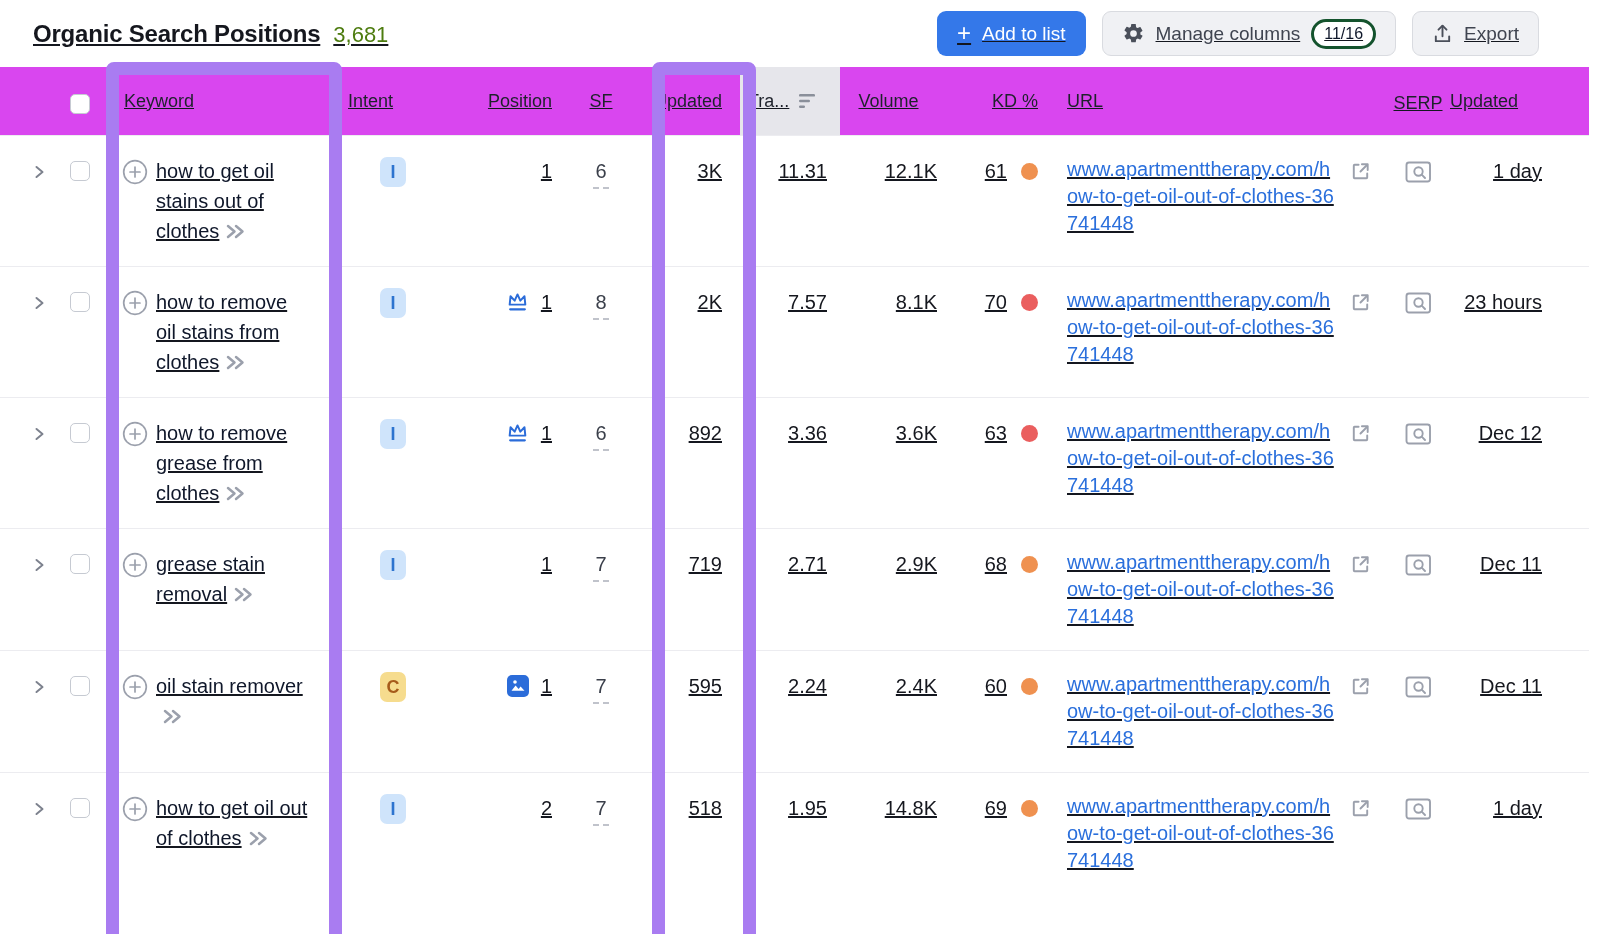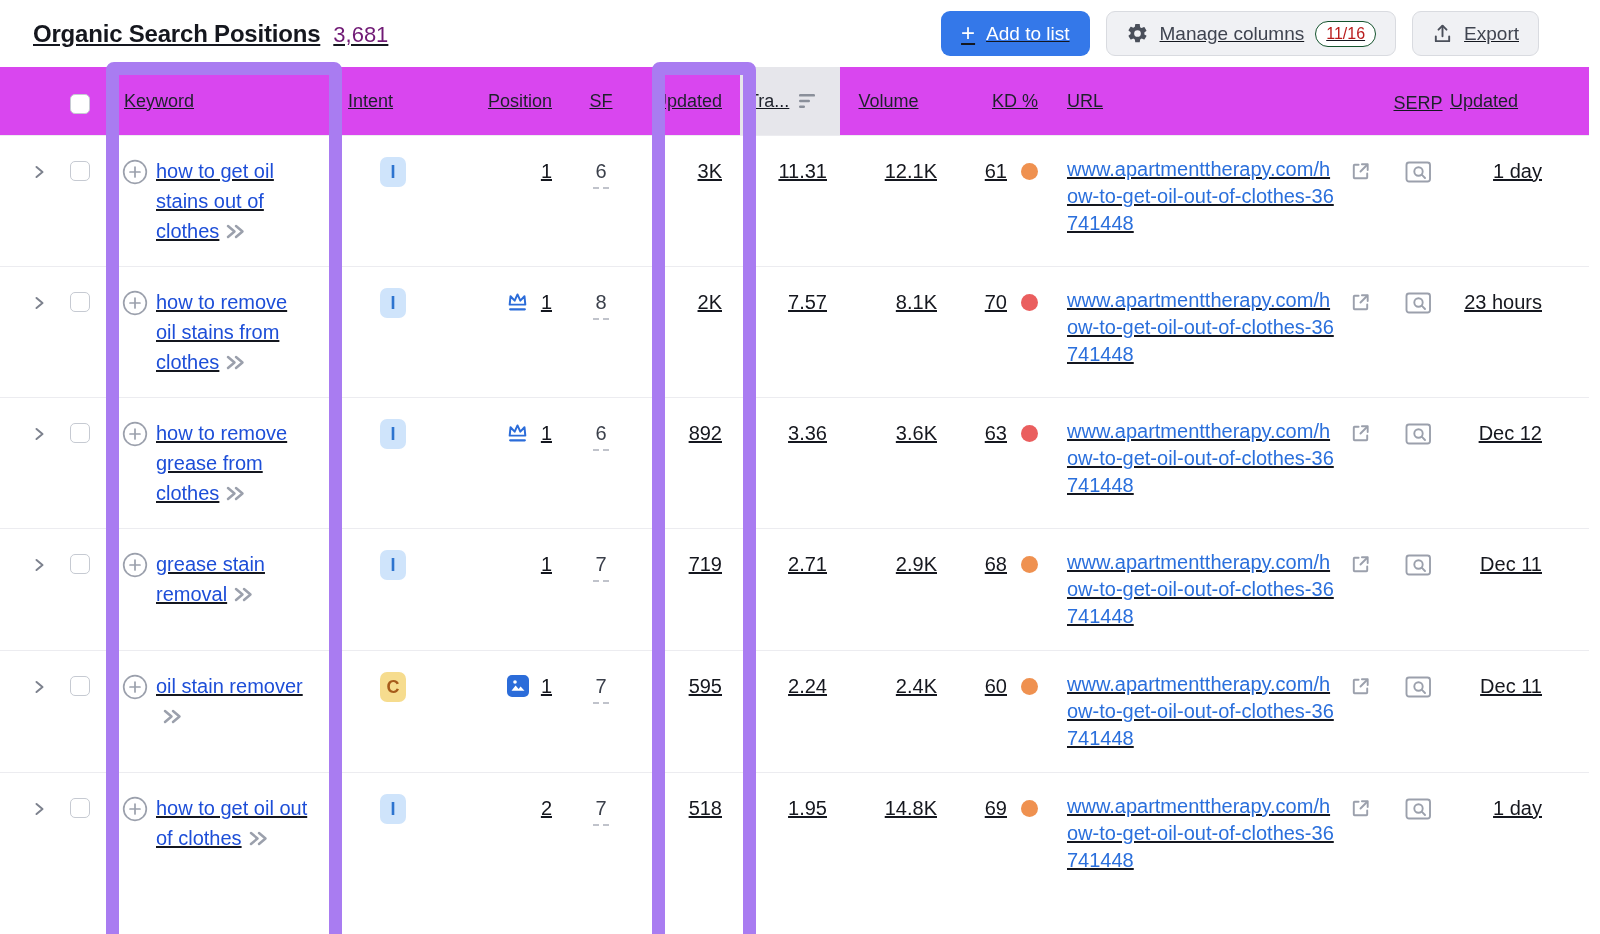--- a/index.html
+++ b/index.html
@@ -9,27 +9,27 @@
     background: #ffffff; color: #14171f;
     font-family: "Liberation Sans", sans-serif;
     position: relative;
   }
   .app { position: relative; width: 1589px; height: 934px; overflow: hidden; text-decoration: underline; }
 
   
   .toolbar { height: 67px; display: flex; align-items: center; justify-content: space-between; padding: 0 22px 0 33px; }
   .title-wrap { display: flex; align-items: baseline; gap: 13px; }
   .page-title { font-size: 24px; font-weight: 700; margin: 0; color: #15171e; letter-spacing: -0.2px; }
-  .count { font-size: 22px; color: #701a75; }
+  .count { font-size: 22px; color: #4d7c0f; }
   .toolbar-actions { display: flex; align-items: center; gap: 16px; margin-right: 28px; }
   .btn { height: 45px; border-radius: 9px; display: inline-flex; align-items: center; gap: 11px; font-size: 19px; padding: 0 19px; cursor: pointer; border: 1px solid transparent; font-family: inherit; }
   .btn-primary { background: #3478e9; color: #fff; font-weight: 500; }
   .btn-primary .plus-glyph { font-size: 24px; font-weight: 400; line-height: 1; margin-top: -2px; }
   .btn-secondary { background: #f0f1f4; border-color: #d9dbe0; color: #3f4450; font-weight: 500; }
-  .badge-pill { background: #fff; border: 1px solid #14532d; border-radius: 15px; padding: 3px 10px; font-size: 16px; color: #b91c1c; }
+  .badge-pill { background: #fff; border: 3px solid #14532d; border-radius: 15px; padding: 3px 10px; font-size: 16px; color: #0f172a; }
 
   
   .tr { display: grid; grid-template-columns: 56px 48px 240px 112px 116px 58px 110px 100px 110px 100px 336px 64px 1fr; }
   .thead { background: #d946ef; }
   .thead .tr { height: 68px; align-items: center; font-size: 18px; color: #1e222b; }
   .th { white-space: nowrap; }
   .th.c-kw { padding-left: 20px; }
   .th.c-int { padding-left: 4px; }
   .th.c-pos { text-align: right; padding-right: 20px; }
   .th.c-sf { text-align: center; }
@@ -41,21 +41,21 @@
   .th.c-serp { text-align: center; }
   .th.c-upd { text-align: right; padding-right: 71px; }
 
   .tbody .tr { border-top: 1px solid #ececf0; padding: 20px 0; align-items: start; }
   .td { font-size: 20px; line-height: 30px; color: #15171e; }
   .c-exp { padding-left: 32px; padding-top: 7px; }
   .c-check { display: flex; justify-content: center; padding-top: 5px; }
   .checkbox { width: 20px; height: 20px; border: 1.5px solid #c6cad2; border-radius: 5px; background: #fff; cursor: pointer; }
   .c-kw { padding-left: 18px; display: flex; gap: 8px; align-items: flex-start; }
   .plus-circle { flex: 0 0 auto; margin-top: 3px; cursor: pointer; }
-  .keyword-link { color: #1d4ed8; text-decoration: none; max-width: 152px; display: inline-block; cursor: pointer; }
+  .keyword-link { color: #0f172a; text-decoration: none; max-width: 152px; display: inline-block; cursor: pointer; }
   .kw-detail-icon { vertical-align: -3px; margin-left: 6px; }
   .c-int { padding-left: 36px; }
   .intent-badge { display: inline-flex; width: 26px; height: 30px; align-items: center; justify-content: center; border-radius: 7px; font-size: 18px; font-weight: 700; }
   .intent-i { background: #cfe4fb; color: #2d74cf; }
   .intent-c { background: #f6dc8e; color: #a65b1a; }
   .c-pos { display: flex; justify-content: flex-end; align-items: flex-start; gap: 11px; padding-right: 20px; }
   .pos-icon { margin-top: 3px; }
   .c-sf { text-align: center; }
   .sf-value { display: inline-block; border-bottom: 2px dashed #c0c3cb; padding: 0 2px 5px; color: #3a3f4a; line-height: 22px; cursor: pointer; }
   .c-traffic { text-align: right; padding-right: 18px; }

